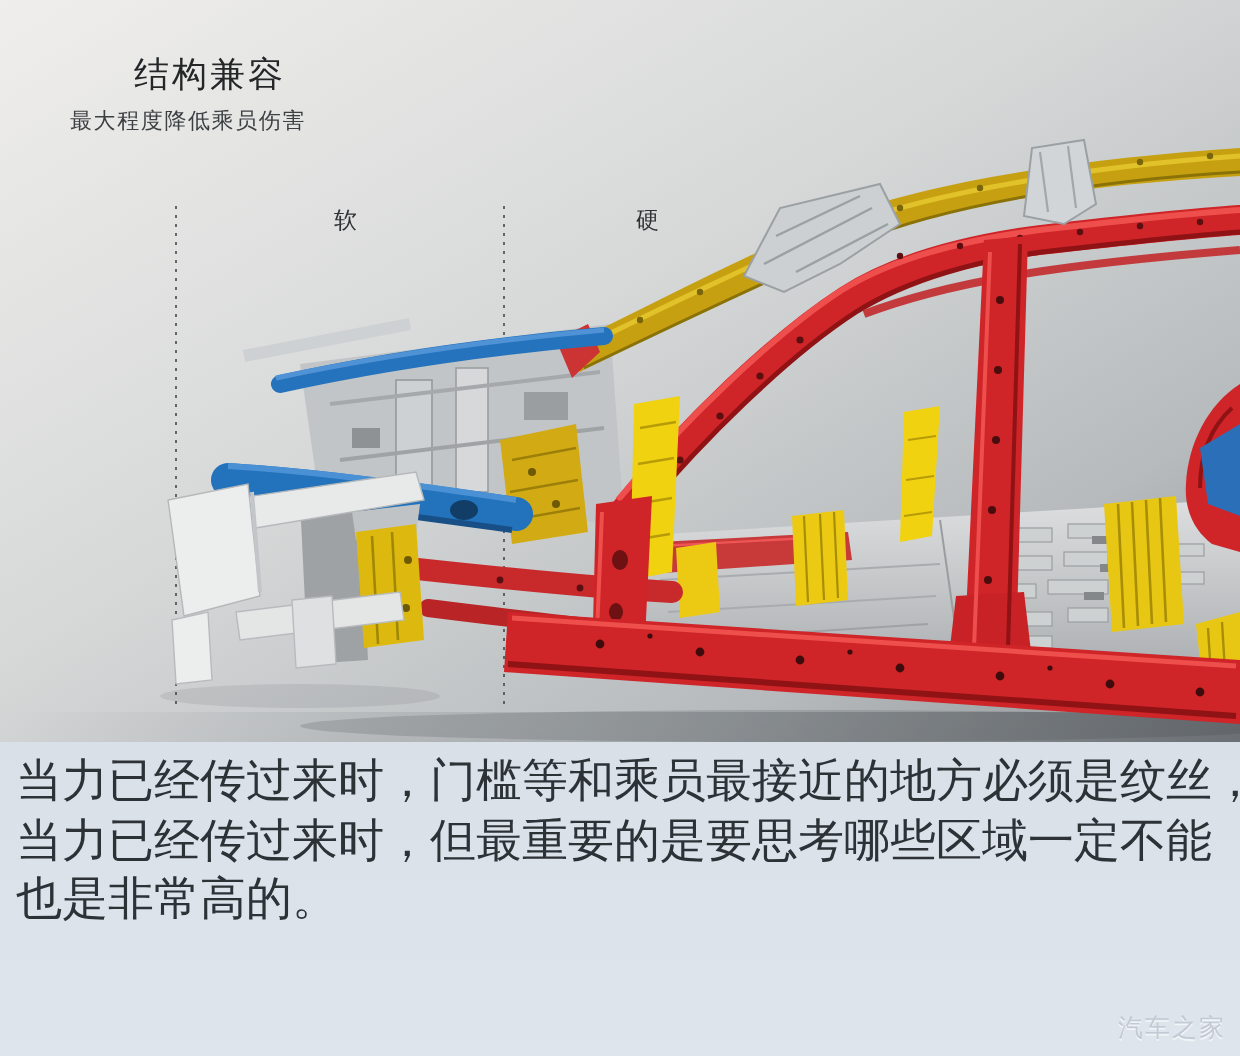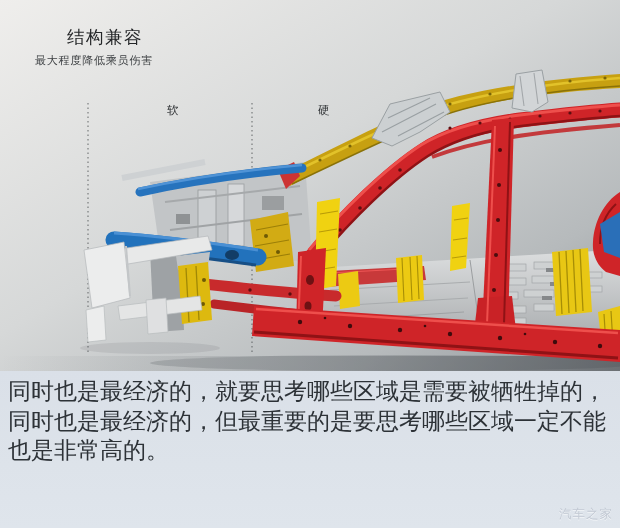--- a/index.html
+++ b/index.html
@@ -240,20 +240,20 @@
     </svg>
 
     <div class="fig-title">结构兼容</div>
     <div class="fig-subtitle">最大程度降低乘员伤害</div>
     <div class="zone-label zone-soft">软</div>
     <div class="zone-label zone-hard">硬</div>
   </div>
 
   <div class="caption">
     <div class="caption-text">
-      <div>同时也是最经济的，就要思考哪些区域是需要被牺牲掉的，</div>
-      <div>同时也是最经济的，但最重要的是要思考哪些区域一定不能</div>
+      <div>当力已经传过来时，门槛等和乘员最接近的地方必须是纹丝，</div>
+      <div>当力已经传过来时，但最重要的是要思考哪些区域一定不能</div>
       <div>也是非常高的。</div>
     </div>
     <div class="watermark">汽车之家</div>
   </div>
 
 </div>
 
 </body></html>

